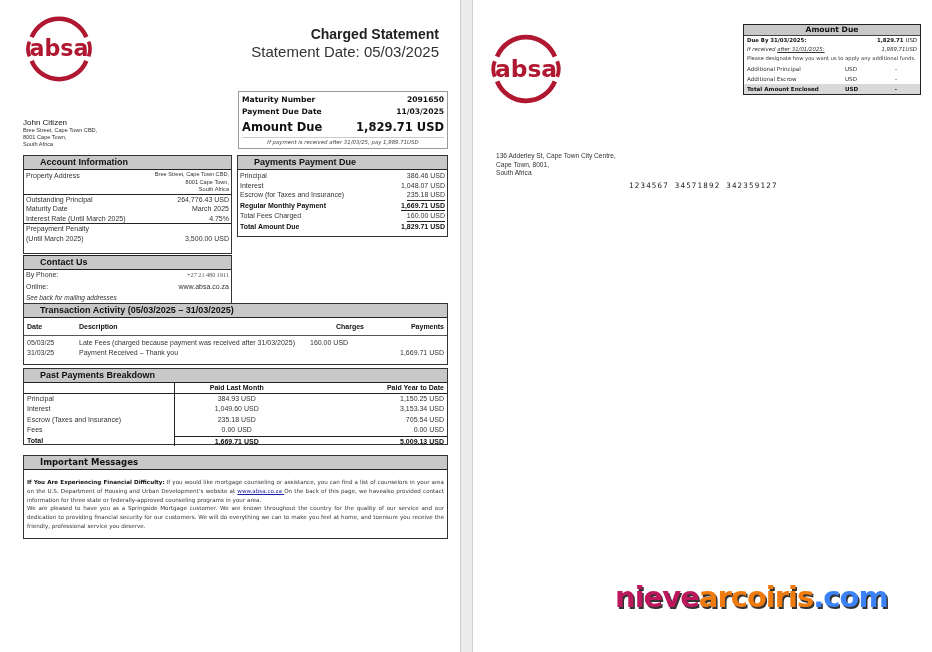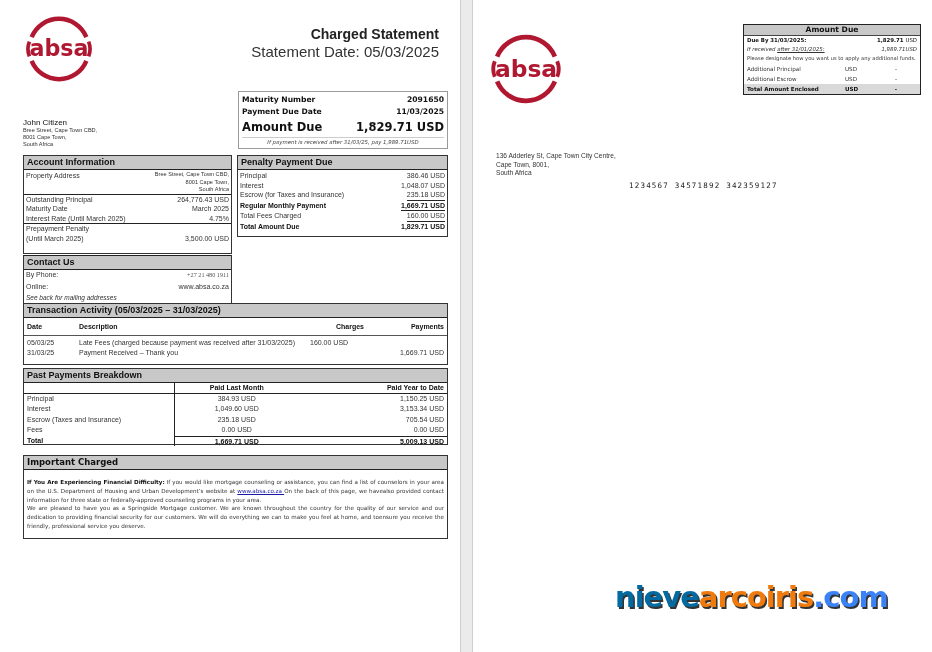--- a/index.html
+++ b/index.html
@@ -21,21 +21,21 @@
   .recipient { position: absolute; left: 23px; top: 118px; }
   .recipient .name { font-size: 8px; color: #111; }
   .recipient .line { font-size: 5.6px; color: #333; line-height: 7px; }
 
   .acct-box { position: absolute; left: 238px; top: 91px; width: 210px; height: 58px; border: 1px solid #9a9a9a; padding: 2px 3px; font-family: "DejaVu Sans", sans-serif; }
   .acct-row { display: flex; justify-content: space-between; font-size: 7.6px; font-weight: bold; line-height: 12px; }
   .acct-row.big { font-size: 11.5px; line-height: 16px; margin-top: 1px; }
   .acct-note { font-size: 5.4px; font-style: italic; color: #444; text-align: center; margin-top: 2px; border-top: 1px solid #ccc; padding-top: 1px; }
 
   .sec { position: absolute; border: 1px solid #333; }
-  .sec-h { background: #c8c8c8; font-size: 9px; font-weight: bold; padding: 1px 3px; border-bottom: 1.5px solid #222; line-height: 11px; }
+  .sec-h { background: #c8c8c8; font-size: 9px; font-weight: bold; padding: 1px 16px; border-bottom: 1.5px solid #222; line-height: 11px; }
   .kv { display: flex; justify-content: space-between; font-size: 7px; color: #333; line-height: 9.5px; padding: 0 2px; }
   .kv .v { text-align: right; }
   .kv.bold { font-weight: bold; color: #111; }
   .divtop { border-top: 1px solid #222; }
   .small-addr { font-size: 5.6px; line-height: 7.5px; }
   .phone { font-family: "Liberation Serif", serif; font-size: 6.2px; color: #555; }
   .italic { font-style: italic; font-size: 6.5px; }
 
   .ul-val { border-bottom: 1px solid #222; }
 
@@ -66,21 +66,21 @@
   .due-row .u { text-decoration: underline; }
   .due-note { font-size: 5.2px; color: #333; line-height: 7px; padding: 1px 3px 2px; }
   .due-add { display: grid; grid-template-columns: 98px 30px 1fr; font-size: 5.6px; line-height: 10px; padding: 0 3px; color: #333; }
   .due-add.tot { background: #d9d9d9; font-weight: bold; color: #111; }
   .due-add .dash { text-align: center; }
 
   .return-addr { position: absolute; left: 23px; top: 152px; font-size: 6.6px; line-height: 8.5px; color: #333; }
   .micr { position: absolute; left: 156px; top: 181px; font-family: "DejaVu Sans Mono", monospace; font-size: 7.5px; letter-spacing: 1.2px; color: #222; }
 
   .wm { position: absolute; left: 142px; top: 580px; font-family: "DejaVu Sans", sans-serif; font-weight: bold; font-size: 29px; letter-spacing: -1px; text-shadow: 1.5px 1.5px 0 #333; }
-  .wm .a { color: #0369a1; }
+  .wm .a { color: #be185d; }
   .wm .b { color: #ef7a0e; }
   .wm .c { color: #3b82f6; }
 </style>
 </head>
 <body>
 
 <div class="page" id="page1">
 
   <div class="logo" style="left:22px; top:12px;">
     <svg viewBox="0 0 100 100">
@@ -150,21 +150,21 @@
           <span></span>
         </div>
       <div class="kv">
           <span>(Until   March 2025)</span>
           <span>3,500.00 USD</span>
         </div>
     </div>
   </div>
 
   <div class="sec" style="left:237px; top:155px; width:211px; height:82px;">
-    <div class="sec-h">Penalty Payment Due</div>
+    <div class="sec-h">Payments Payment Due</div>
     <div class="kv" style="padding-top:1px;">
         <span>Principal</span>
         <span>386.46 USD</span>
       </div>
     <div class="kv">
         <span>Interest</span>
         <span>1,048.07 USD</span>
       </div>
     <div class="kv">
         <span>Escrow (for Taxes and Insurance)</span>
@@ -261,21 +261,21 @@
         <tr class="total">
             <td class="lbl">Total</td>
             <td class="mid">1,669.71 USD</td>
             <td class="r">5,009.13 USD</td>
           </tr>
       </tbody>
     </table>
   </div>
 
   <div class="sec" style="left:23px; top:455px; width:425px; height:84px;">
-    <div class="sec-h msg-h">Important Charged</div>
+    <div class="sec-h msg-h">Important Messages</div>
     <div class="msg-body">
       <b>If You Are Experiencing Financial Difficulty:</b><span> If you would like mortgage counseling or assistance, you can find a list of counselors in your area on the U.S. Department of Housing and Urban Development’s website at </span><a> www.absa.co.za </a><span> On the back of this page, we havealso provided contact information for three state or federally-approved counseling programs in your area.</span><br>
       <span>We are pleased to have you as a Springside Mortgage customer. We are known throughout the country for the quality of our service and our dedication to providing financial security for our customers. We will do everything we can to make you feel at home, and toensure you receive the friendly, professional service you deserve.</span>
     </div>
   </div>
 </div>
 
 <div class="gutter"></div>
 
 <div class="page" id="page2">

